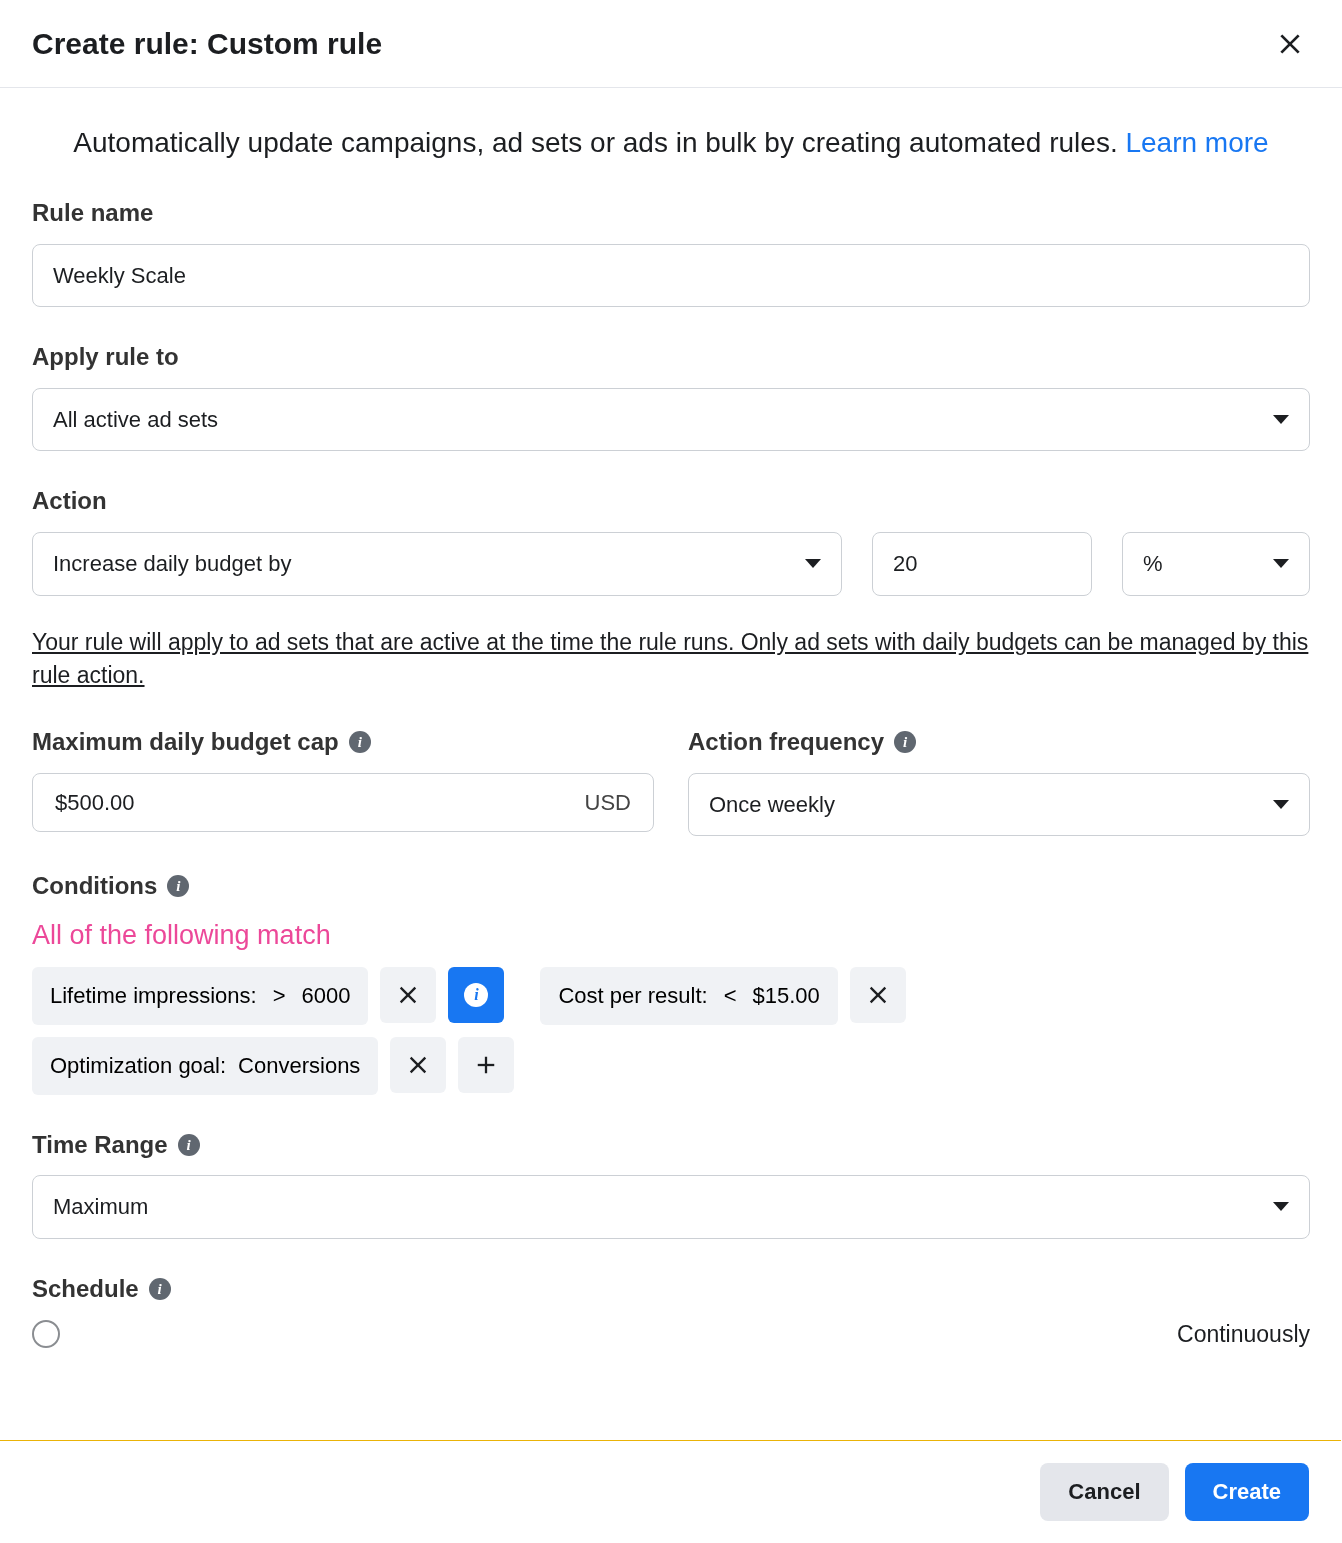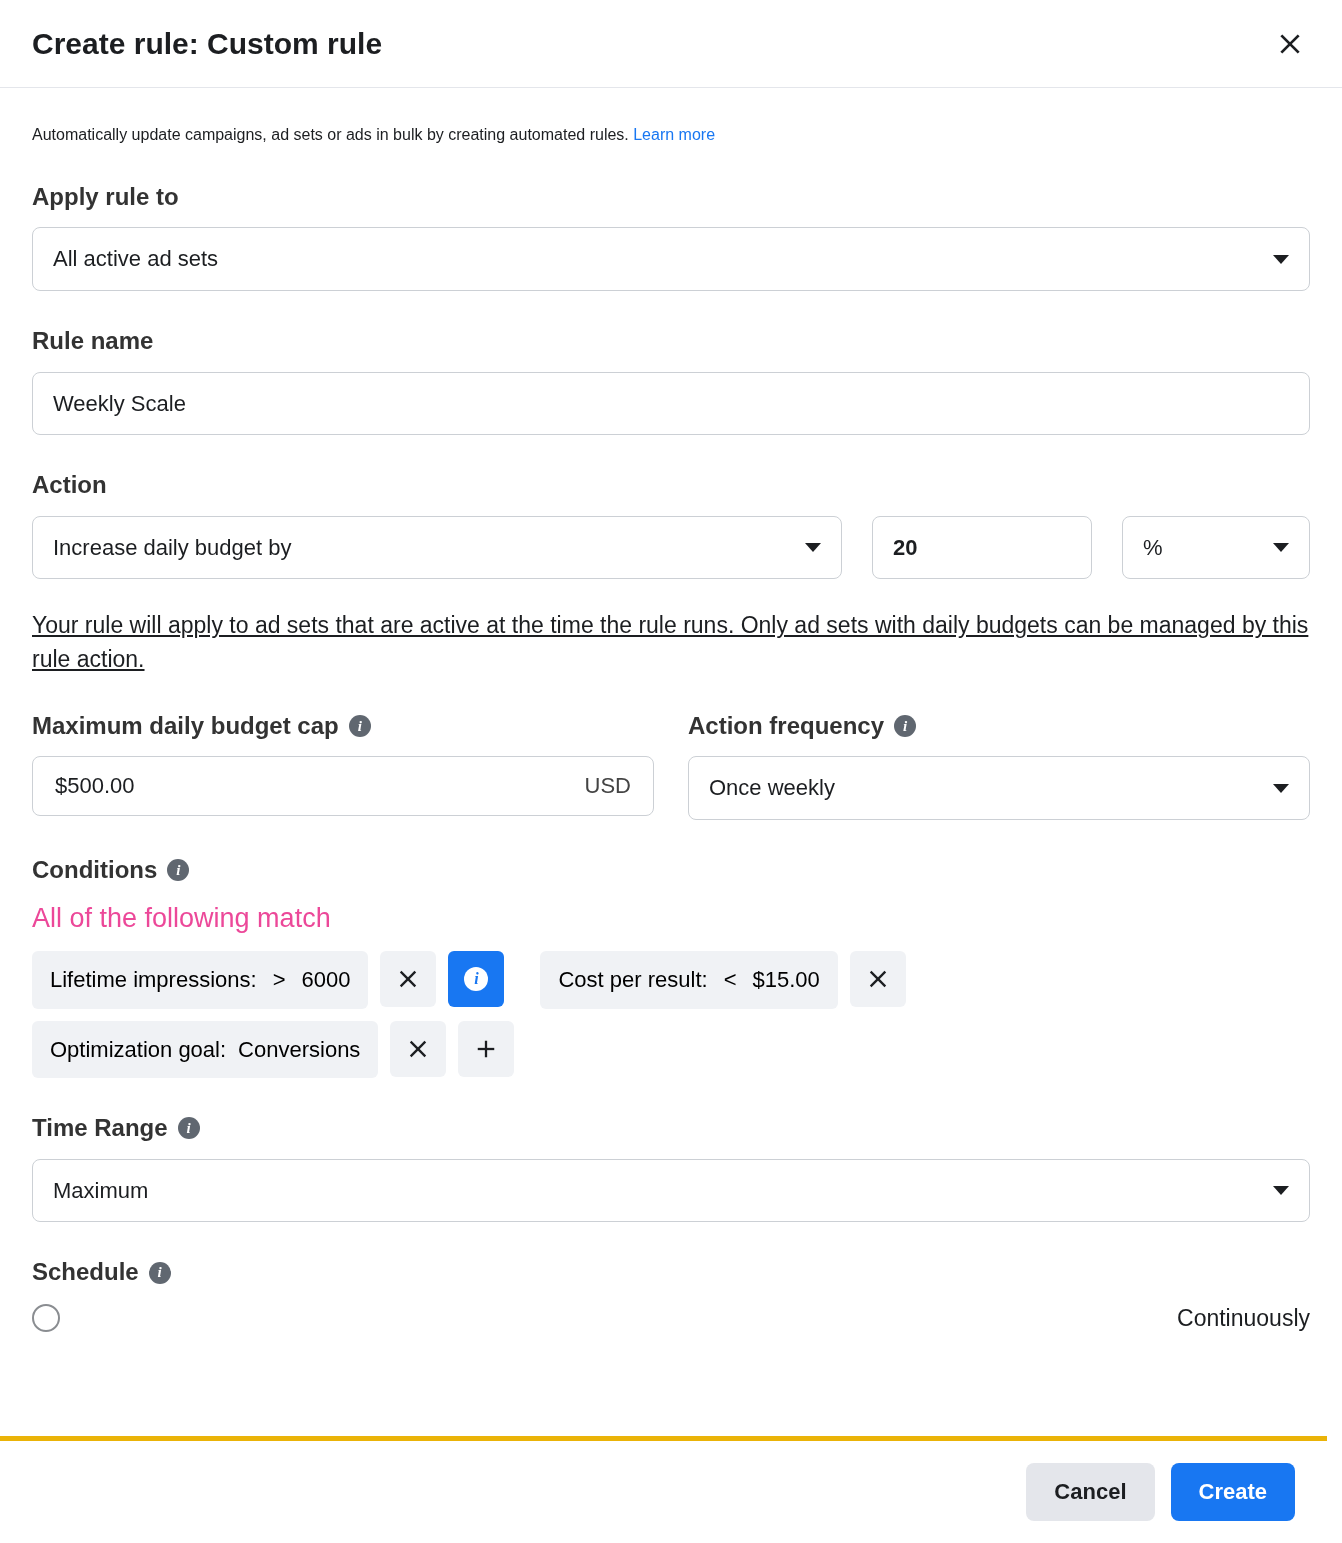--- a/index.html
+++ b/index.html
@@ -33,23 +33,24 @@
     width: 40px; height: 40px;
     display: flex; align-items: center; justify-content: center;
     border: none; background: transparent; cursor: pointer;
     border-radius: 50%;
   }
   .close-btn svg { width: 26px; height: 26px; }
   .body {
     padding: 36px 32px 20px 32px;
   }
   .intro {
-    font-size: 16px;
+    font-size: 28px;
     color: #1c1e21;
     margin-bottom: 36px;
+    text-align: center;
   }
   .intro a { color: #1877f2; text-decoration: none; cursor: pointer; }
   .field-label {
     font-size: 24px;
     font-weight: 700;
     color: #333;
     margin-bottom: 14px;
     display: flex; align-items: center; gap: 10px;
   }
   .info-icon {
@@ -78,21 +79,21 @@
   .input { cursor: text; }
   .select .caret {
     width: 0; height: 0;
     border-left: 8px solid transparent;
     border-right: 8px solid transparent;
     border-top: 9px solid #1c1e21;
   }
   .section { margin-bottom: 34px; }
   .action-row { display: flex; gap: 30px; }
   .action-select { flex: 0 0 810px; }
-  .action-value { flex: 0 0 220px; font-weight: bold; }
+  .action-value { flex: 0 0 220px; }
   .action-unit { flex: 1; }
   .help-text {
     font-size: 23px;
     color: #1c1e21;
     margin-top: 30px;
     line-height: 1.45;
     text-decoration: underline;
   }
   .two-col { display: flex; gap: 34px; }
   .col { flex: 1; }
@@ -144,23 +145,23 @@
   .chip .op { margin: 0 4px; }
   .radio-row { display: flex; align-items: center; gap: 16px; margin-top: 8px; justify-content: space-between; }
   .radio {
     width: 28px; height: 28px;
     border: 2px solid #8a8d91;
     border-radius: 50%;
     background: #fff;
   }
   .footer {
     position: absolute;
-    left: 0; right: 15px; bottom: 0;
-    background: #fff;
-    border-top: 5px solid #eab308;
+    left: 0; right: 1px; bottom: 0;
+    background: #fff;
+    border-top: 1px solid #eab308;
     padding: 22px 32px;
     display: flex; justify-content: flex-end; gap: 16px;
   }
   .btn {
     border: none;
     border-radius: 8px;
     padding: 16px 28px;
     font-size: 22px;
     font-weight: 600;
     cursor: pointer;
@@ -183,31 +184,31 @@
     </button>
   </div>
 
   <div class="body">
 
     <p class="intro">
       <span>Automatically update campaigns, ad sets or ads in bulk by creating automated rules. </span><a>Learn more</a>
     </p>
 
     <div class="section">
+      <div class="field-label">Rule name</div>
+      <div class="input">
+        <span>Weekly Scale</span>
+      </div>
+    </div>
+
+    <div class="section">
       <div class="field-label">Apply rule to</div>
       <div class="select">
         <span>All active ad sets</span>
         <span class="caret"></span>
-      </div>
-    </div>
-
-    <div class="section">
-      <div class="field-label">Rule name</div>
-      <div class="input">
-        <span>Weekly Scale</span>
       </div>
     </div>
 
     <div class="section">
       <div class="field-label">Action</div>
       <div class="action-row">
         <div class="select action-select">
           <span>Increase daily budget by</span>
           <span class="caret"></span>
         </div>

